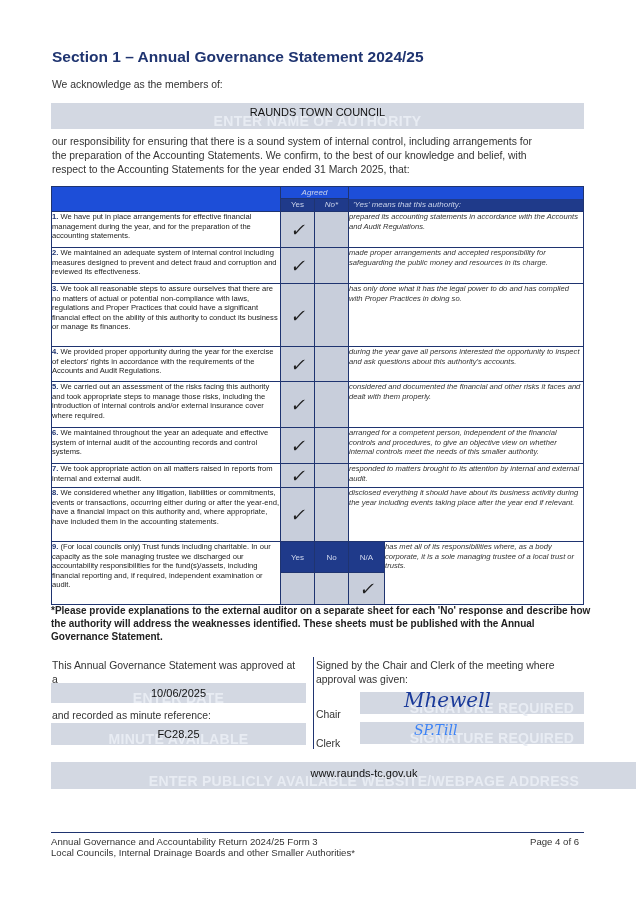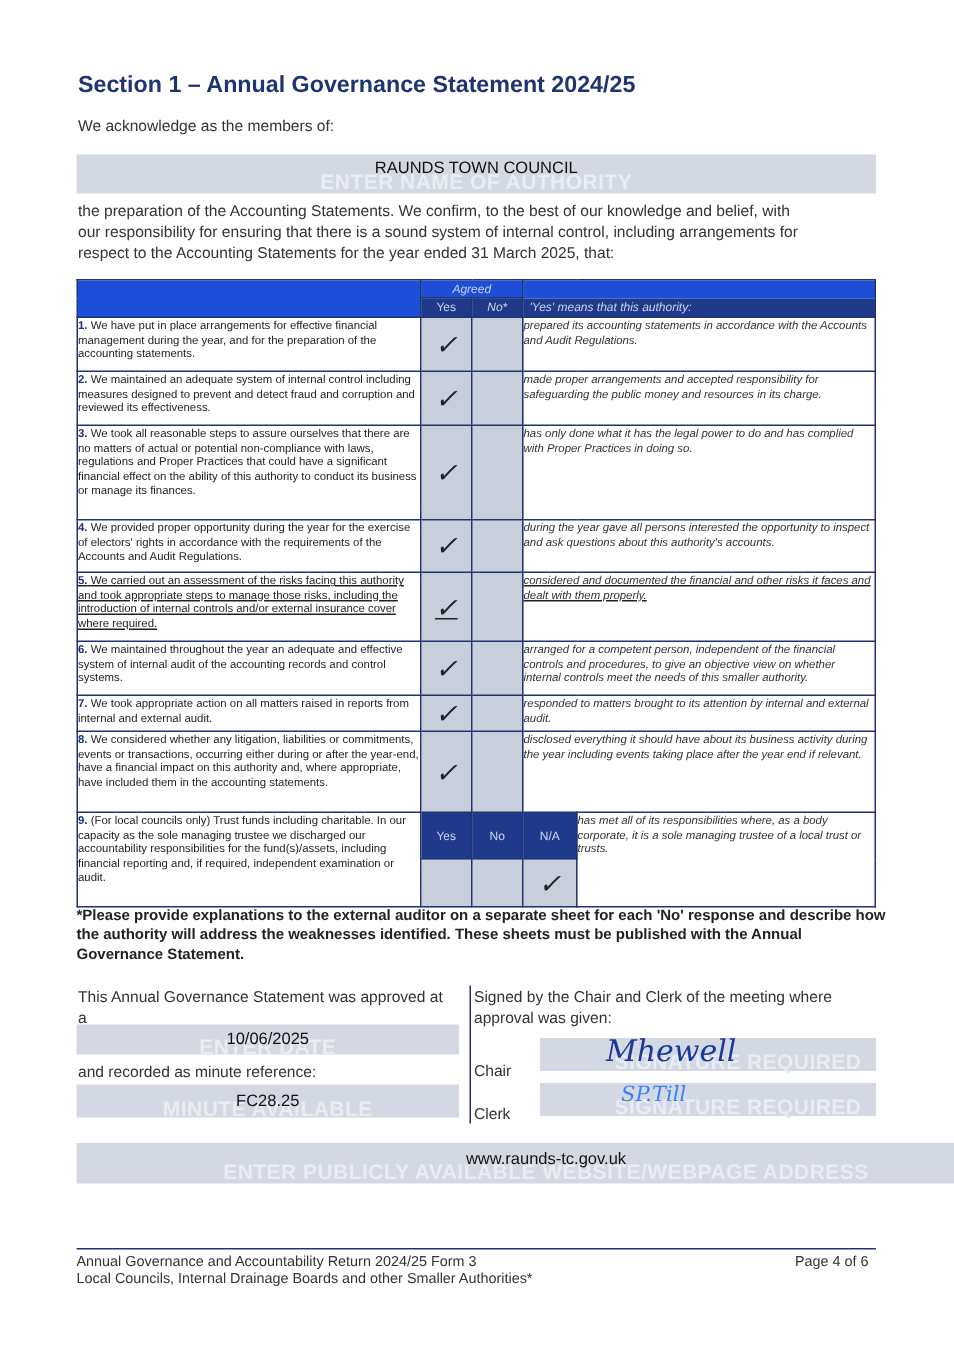--- a/index.html
+++ b/index.html
@@ -31,22 +31,22 @@
 
 <div class="title">Section 1 – Annual Governance Statement 2024/25</div>
 <div class="p" style="left:52px;top:78px;">We acknowledge as the members of:</div>
 
 <div class="fillbar" style="left:51px;top:103px;width:533px;height:26px;">
   <span class="ghost">ENTER NAME OF AUTHORITY</span>
   <span class="val" style="font-size:11px;top:-4px;">RAUNDS TOWN COUNCIL</span>
 </div>
 
 <div class="p" style="left:52px;top:135px;width:540px;">
+  <div>our responsibility for ensuring that there is a sound system of internal control, including arrangements for</div>
   <div>the preparation of the Accounting Statements. We confirm, to the best of our knowledge and belief, with</div>
-  <div>our responsibility for ensuring that there is a sound system of internal control, including arrangements for</div>
   <div>respect to the Accounting Statements for the year ended 31 March 2025, that:</div>
 </div>
 
 <table class="gov">
   <colgroup>
     <col style="width:229px">
       <col style="width:34px">
       <col style="width:34px">
       <col style="width:36px">
       <col style="width:199px">
@@ -80,21 +80,21 @@
     <td class="box tick">✓</td>
     <td class="box"></td>
     <td class="mean" colspan="2">has only done what it has the legal power to do and has complied with Proper Practices in doing so.</td>
   </tr>
   <tr style="height:35px;">
     <td class="stmt"><b>4.</b> <span>We provided proper opportunity during the year for the exercise of electors' rights in accordance with the requirements of the Accounts and Audit Regulations.</span></td>
     <td class="box tick">✓</td>
     <td class="box"></td>
     <td class="mean" colspan="2">during the year gave all persons interested the opportunity to inspect and ask questions about this authority's accounts.</td>
   </tr>
-  <tr style="height:46px;text-decoration:underline;">
+  <tr style="height:46px;">
     <td class="stmt"><b>5.</b> <span>We carried out an assessment of the risks facing this authority and took appropriate steps to manage those risks, including the introduction of internal controls and/or external insurance cover where required.</span></td>
     <td class="box tick">✓</td>
     <td class="box"></td>
     <td class="mean" colspan="2">considered and documented the financial and other risks it faces and dealt with them properly.</td>
   </tr>
   <tr style="height:36px;">
     <td class="stmt"><b>6.</b> <span>We maintained throughout the year an adequate and effective system of internal audit of the accounting records and control systems.</span></td>
     <td class="box tick">✓</td>
     <td class="box"></td>
     <td class="mean" colspan="2">arranged for a competent person, independent of the financial controls and procedures, to give an objective view on whether internal controls meet the needs of this smaller authority.</td>

